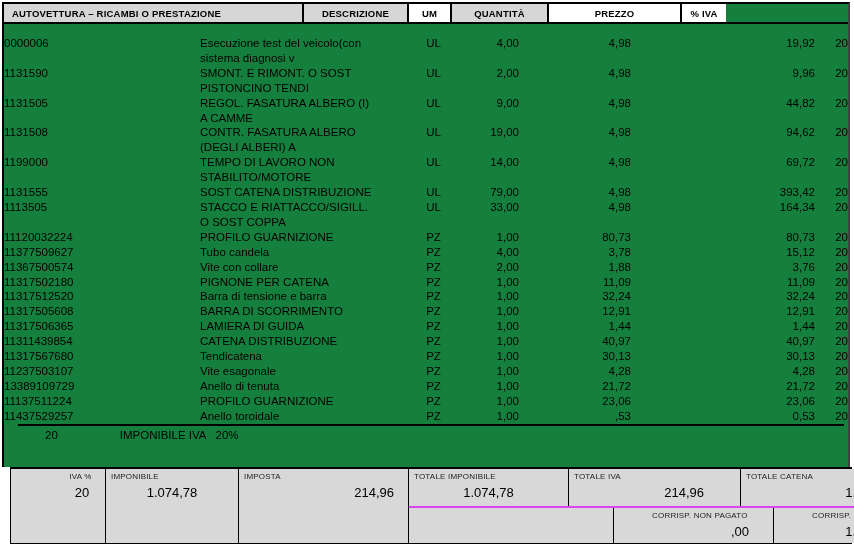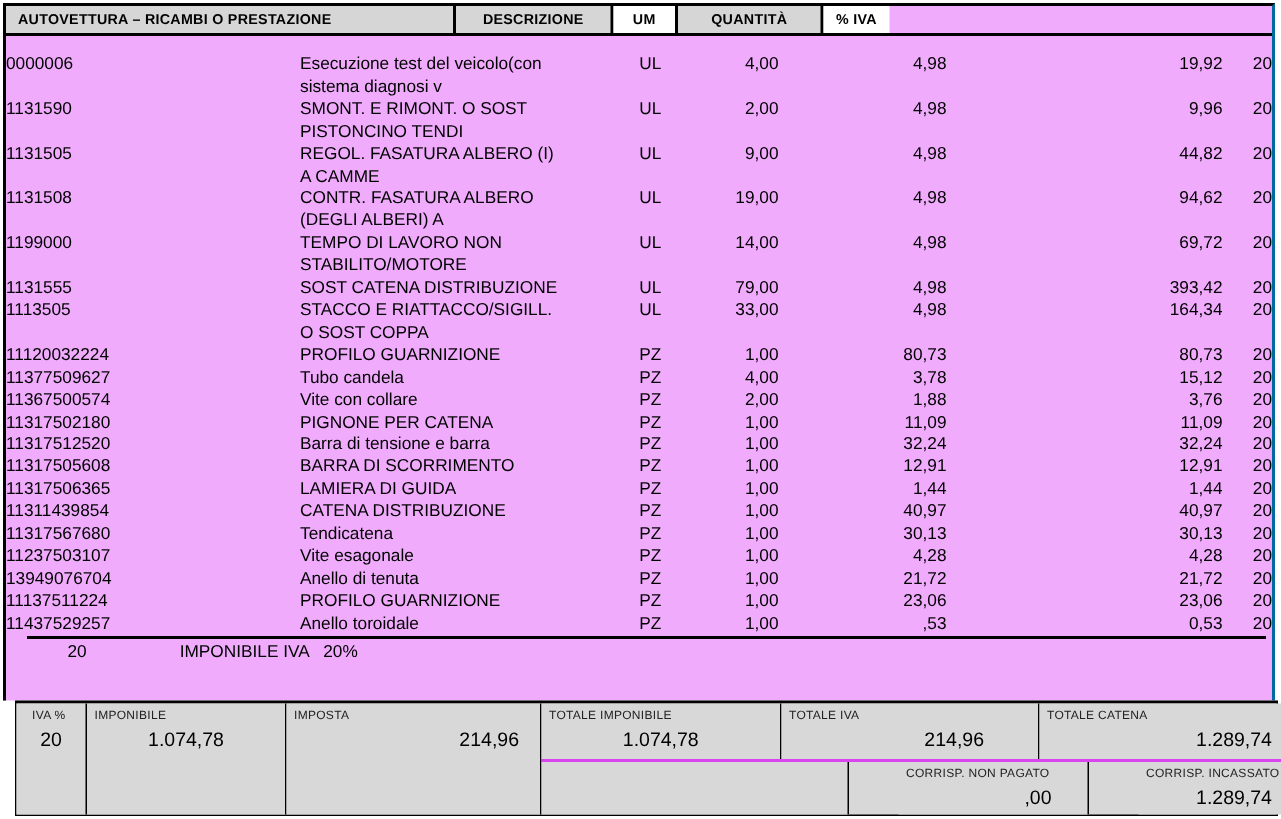--- a/index.html
+++ b/index.html
@@ -3,22 +3,22 @@
 <meta charset="utf-8">
 <style>
   html,body { margin:0; padding:0; background:#fff; }
   .page {
     position:relative; width:854px; height:546px; background:#fff;
     font-family:"Liberation Sans", sans-serif; color:#000; overflow:hidden;
   }
   
   .table-frame {
     position:absolute; left:2px; top:2px; width:848px; height:465px;
-    border-top:2px solid #000; border-left:2px solid #000; border-right:2px solid #0369a1;
-    box-sizing:border-box; background:#f0abfc;
+    border-top:2px solid #000; border-left:2px solid #000; border-right:2px solid #404040;
+    box-sizing:border-box; background:#15803d;
   }
   
   .grid-header { display:flex; height:18px; border-bottom:2px solid #000; }
   .hcell {
     box-sizing:border-box; height:100%; display:flex; align-items:center; justify-content:center;
     font-size:9.5px; font-weight:bold; letter-spacing:0.2px;
     border-right:2px solid #000; background:#d6d6d6; white-space:nowrap; overflow:hidden;
   }
   .hcell.white { background:#ffffff; }
   .hcell.first { justify-content:flex-start; padding-left:8px; }
@@ -38,21 +38,21 @@
   td.c-iva { text-align:right; padding-right:11px; }
   .rule { margin-left:14px; width:826px; border-top:2px solid #000; margin-top:0px; }
   .vat-line { display:flex; font-size:11.5px; margin-top:3px; }
   .vat-line .rate { margin-left:41px; }
   .vat-line .lbl { margin-left:62px; }
   .vat-line .pct { margin-left:9px; }
   
   .panel {
     position:absolute; left:10px; top:467px; width:842px; height:77px;
     box-sizing:border-box; border:1px solid #000; border-top:2px solid #000;
-    display:flex; background:#d8d8d8; font-size:13px;
+    display:flex; background:#d8d8d8; font-size:13px;padding-left:48px;
   }
   .pcell { box-sizing:border-box; border-right:1px solid #000; background:#d8d8d8; overflow:hidden; }
   .pcell .plabel { font-size:8px; color:#222; padding:3px 3px 0 5px; white-space:nowrap; letter-spacing:0.2px; }
   .pcell .pvalue { margin-top:4px; padding:0 5px; }
   .left-group { display:flex; height:100%; }
   .lc1 { width:47px; } .lc1 .plabel { text-align:center; padding-left:0; } .lc1 .pvalue { text-align:center; }
   .lc2 { width:133px; } .lc2 .pvalue { text-align:center; }
   .lc3 { width:170px; } .lc3 .pvalue { text-align:right; padding-right:14px; }
   .right-group { flex:1; display:flex; flex-direction:column; height:100%; }
   .prow { display:flex; box-sizing:border-box; }
@@ -70,20 +70,21 @@
 
 <div class="page">
 
   <div class="table-frame">
 
     <div class="grid-header">
       <div class="hcell first w-auto">AUTOVETTURA – RICAMBI O PRESTAZIONE</div>
       <div class="hcell w-desc">DESCRIZIONE</div>
       <div class="hcell white w-um">UM</div>
       <div class="hcell w-qty">QUANTITÀ</div>
+      <div class="hcell white w-prz">PREZZO</div>
       <div class="hcell white w-iva">% IVA</div>
     </div>
 
     <table class="items">
       <colgroup>
         <col style="width:196px">
           <col style="width:212px">
           <col style="width:43px">
         <col style="width:64px">
           <col style="width:112px">
@@ -262,21 +263,21 @@
             <td class="c-code">11237503107</td>
             <td class="c-desc">Vite esagonale</td>
             <td class="c-um">PZ</td>
             <td class="c-qty">1,00</td>
             <td class="c-prz">4,28</td>
             <td class="c-imp">4,28</td>
             <td class="c-iva">20</td>
           </tr>
 
           <tr>
-            <td class="c-code">13949076704</td>
+            <td class="c-code">13389109729</td>
             <td class="c-desc">Anello di tenuta</td>
             <td class="c-um">PZ</td>
             <td class="c-qty">1,00</td>
             <td class="c-prz">21,72</td>
             <td class="c-imp">21,72</td>
             <td class="c-iva">20</td>
           </tr>
 
           <tr>
             <td class="c-code">11137511224</td>

